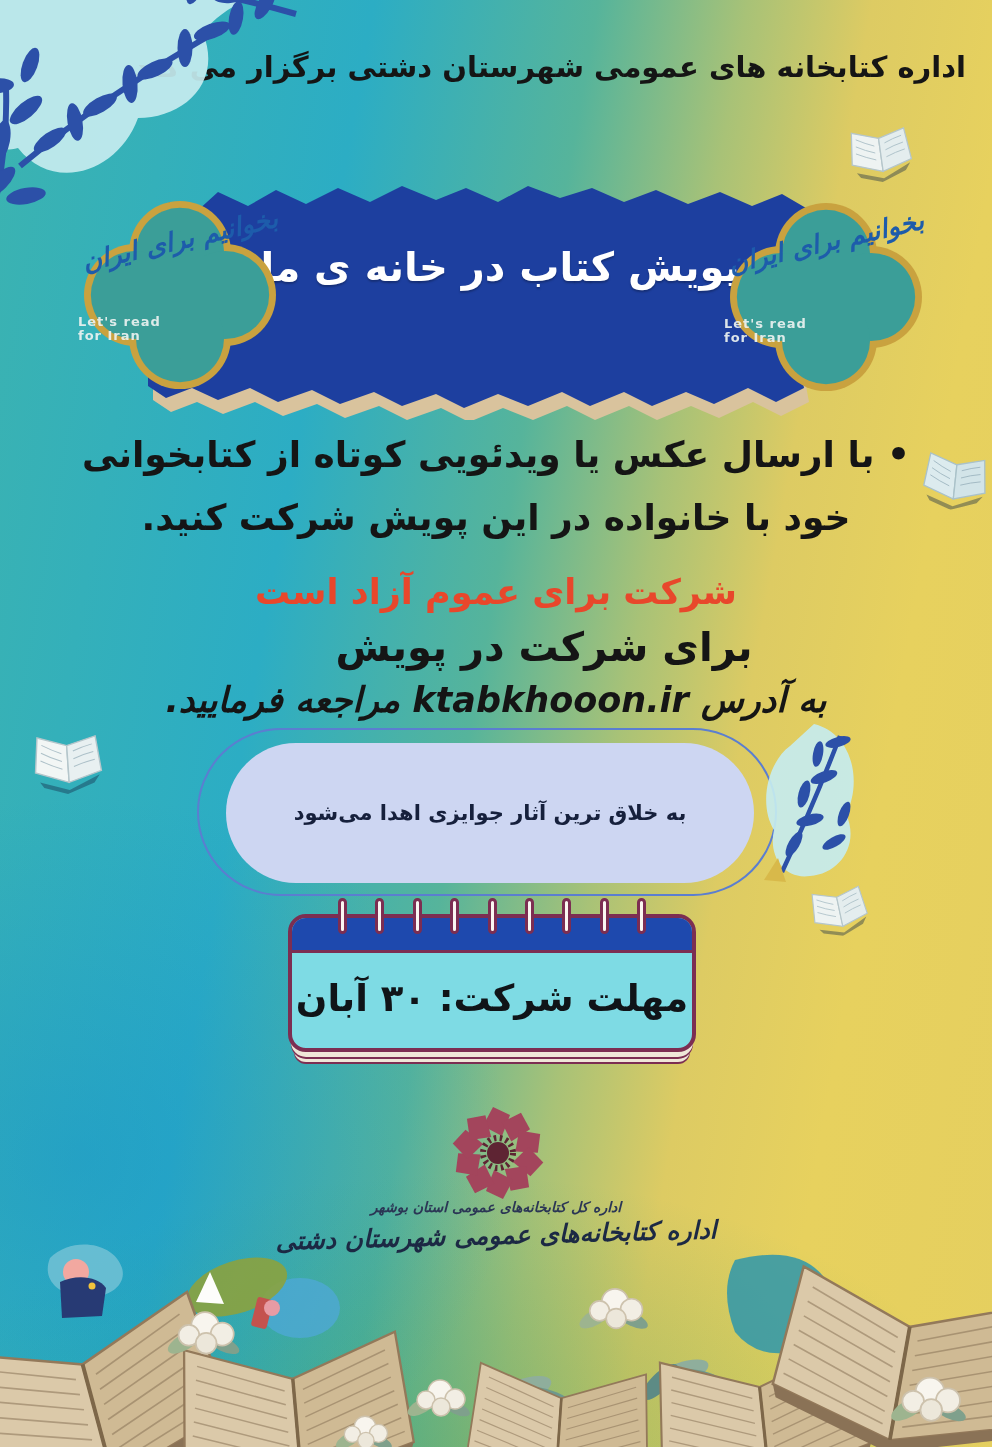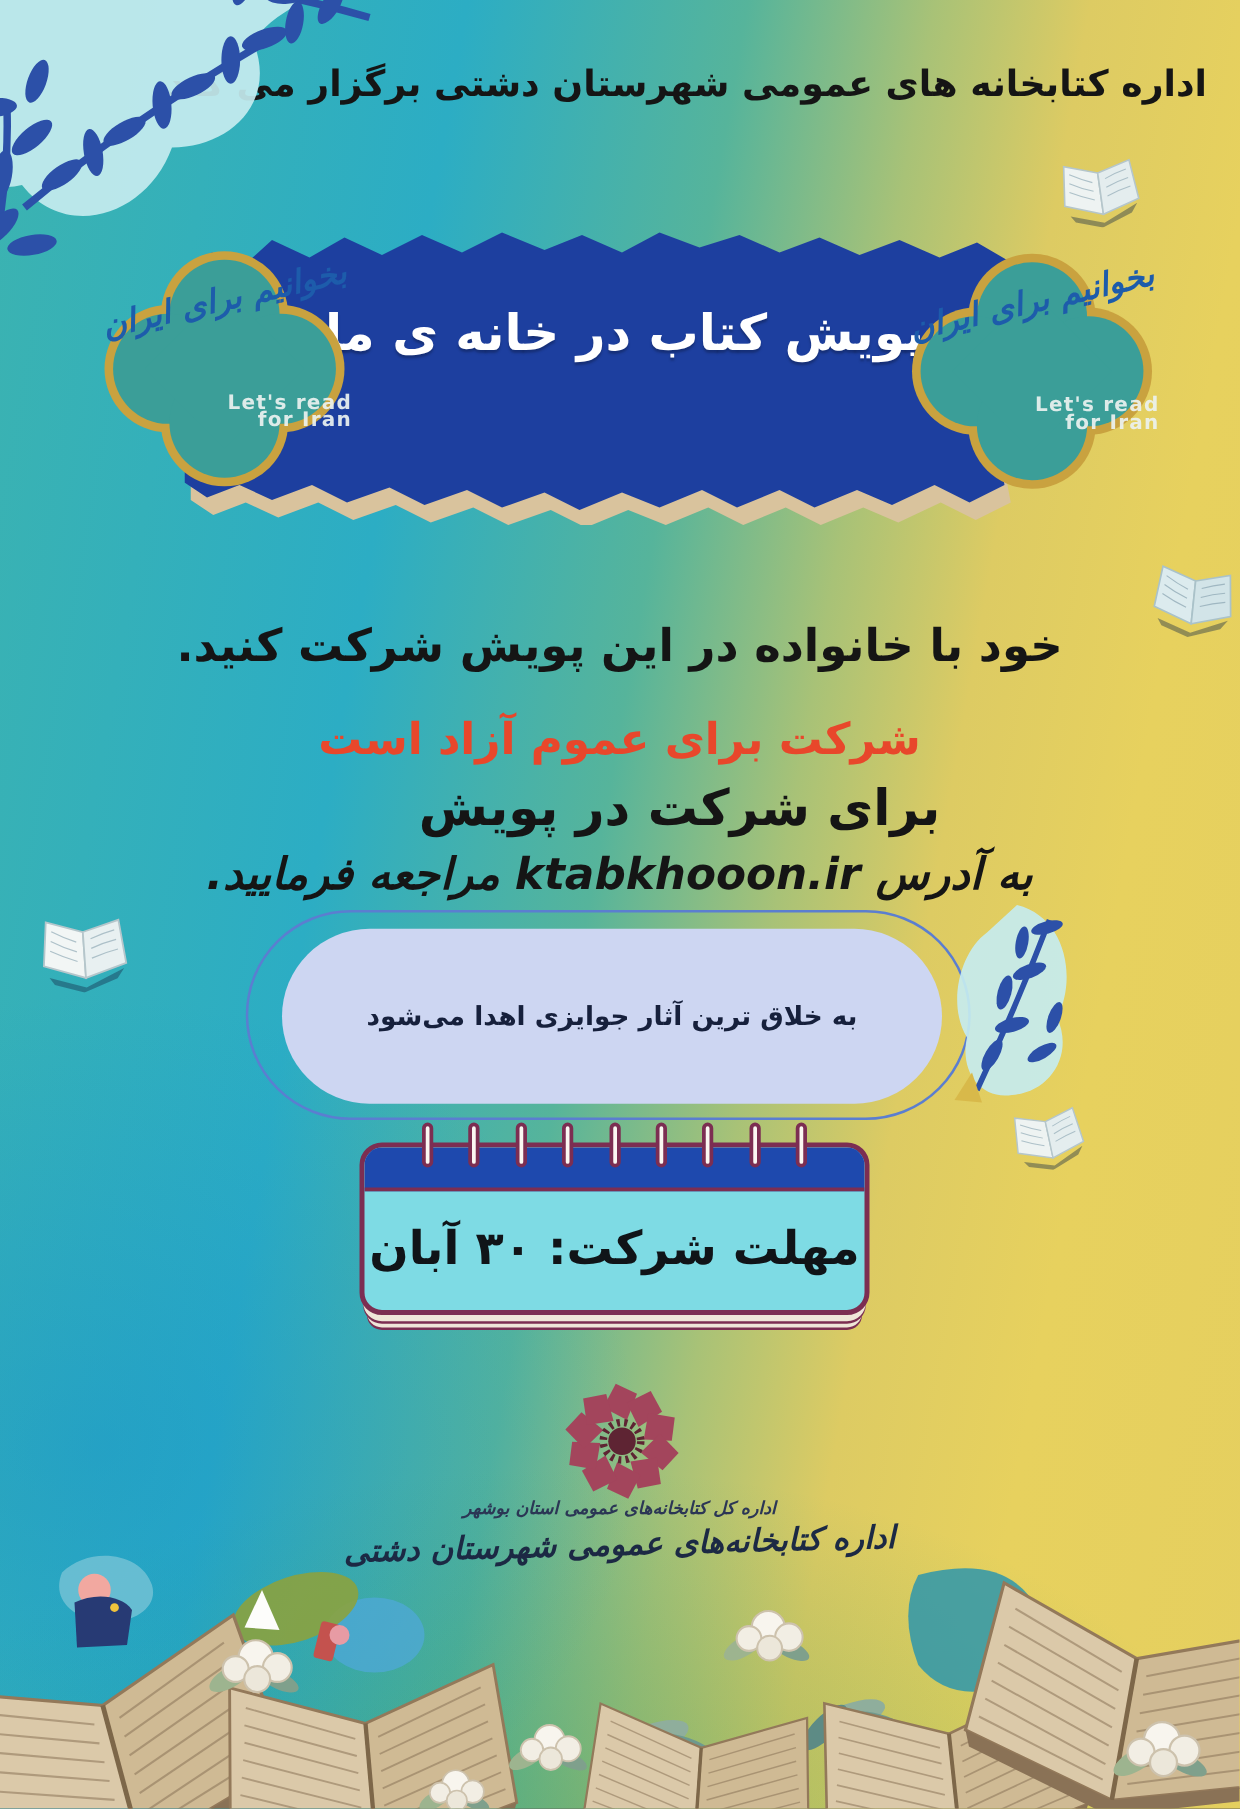--- a/index.html
+++ b/index.html
@@ -26,22 +26,22 @@
   .badge{width:204px; height:192px; z-index:5;}
   .badge.left{left:78px; top:199px;}
   .badge.right{left:724px; top:201px;}
   .badge .callig{
     position:absolute; left:0; top:26px; width:100%; text-align:center;
     transform:rotate(-13deg);
     font-size:26px; line-height:30px; font-weight:700; font-style:italic;
     color:var(--logo-calligraphy-blue,#1d5cab);
   }
   .badge .cap{
-    position:absolute; left:0; bottom:48px; width:100%; text-align:right;
-    font-size:16px; line-height:14px; font-weight:700; letter-spacing:1px;
+    position:absolute; left:0; bottom:48px; width:100%; text-align:left;
+    font-size:13px; line-height:14px; font-weight:700; letter-spacing:1px;
     color:rgba(235,242,240,.92); direction:ltr;
   }
   .bodyline{left:0; width:100%; text-align:center; color:var(--headline-black,#151515); font-weight:700;}
   .l1{top:434px; font-size:36px;}
   .l2{top:497px; font-size:36px;}
   .hl{top:572px; font-size:35px; color:var(--highlight-red,#e8472b);}
   .l3{top:624px; font-size:40px;margin-left:48px;}
   .l4{top:680px; font-size:35px;font-style:italic;}
   .prize-outline{
     left:197px; top:728px; width:580px; height:168px;
@@ -171,20 +171,21 @@
         <rect x="54" y="52" width="92" height="92" transform="rotate(45 100 98)"></rect>
       </g>
     </svg>
     <div class="callig">بخوانیم برای ایران</div>
     <div class="cap">
       <span>Let's read</span><br>
       <span>for Iran</span>
     </div>
   </div>
 
+  <div class="abs bodyline l1">• با ارسال عکس یا ویدئویی کوتاه از کتابخوانی</div>
   <div class="abs bodyline l2">خود با خانواده در این پویش شرکت کنید.</div>
   <div class="abs bodyline hl">شرکت برای عموم آزاد است</div>
   <div class="abs bodyline l3">برای شرکت در پویش</div>
   <div class="abs bodyline l4">به آدرس ktabkhooon.ir مراجعه فرمایید.</div>
 
   <div class="abs prize-outline"></div>
   <div class="abs prize-pill">به خلاق ترین آثار جوایزی اهدا می‌شود</div>
 
   <svg class="abs pill-leaf" width="118" height="166" viewBox="0 0 118 166">
     <path d="M62,2 C102,12 110,62 94,92 C108,122 88,152 58,154 C32,158 16,134 22,108 C6,82 16,40 38,24 Z" fill="#c6ebef" opacity="0.92"></path>

